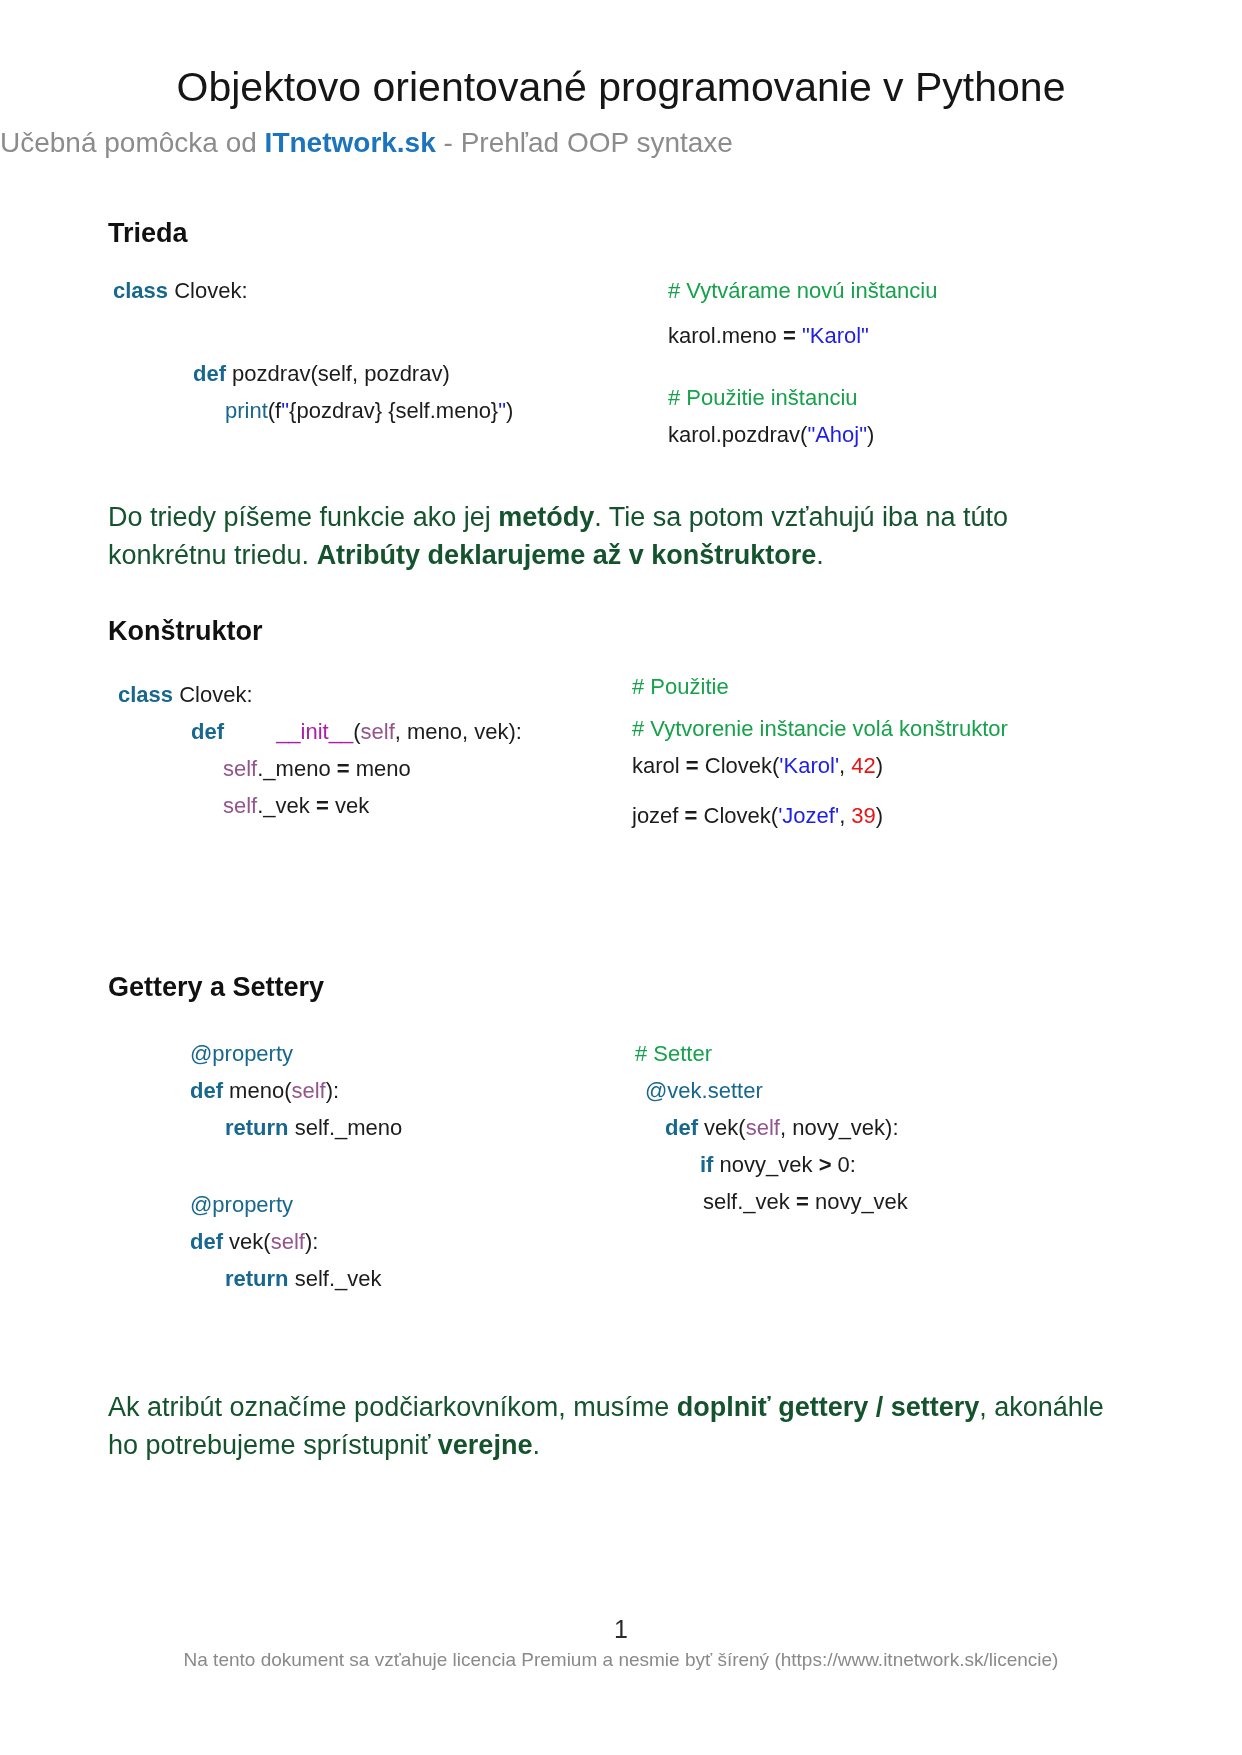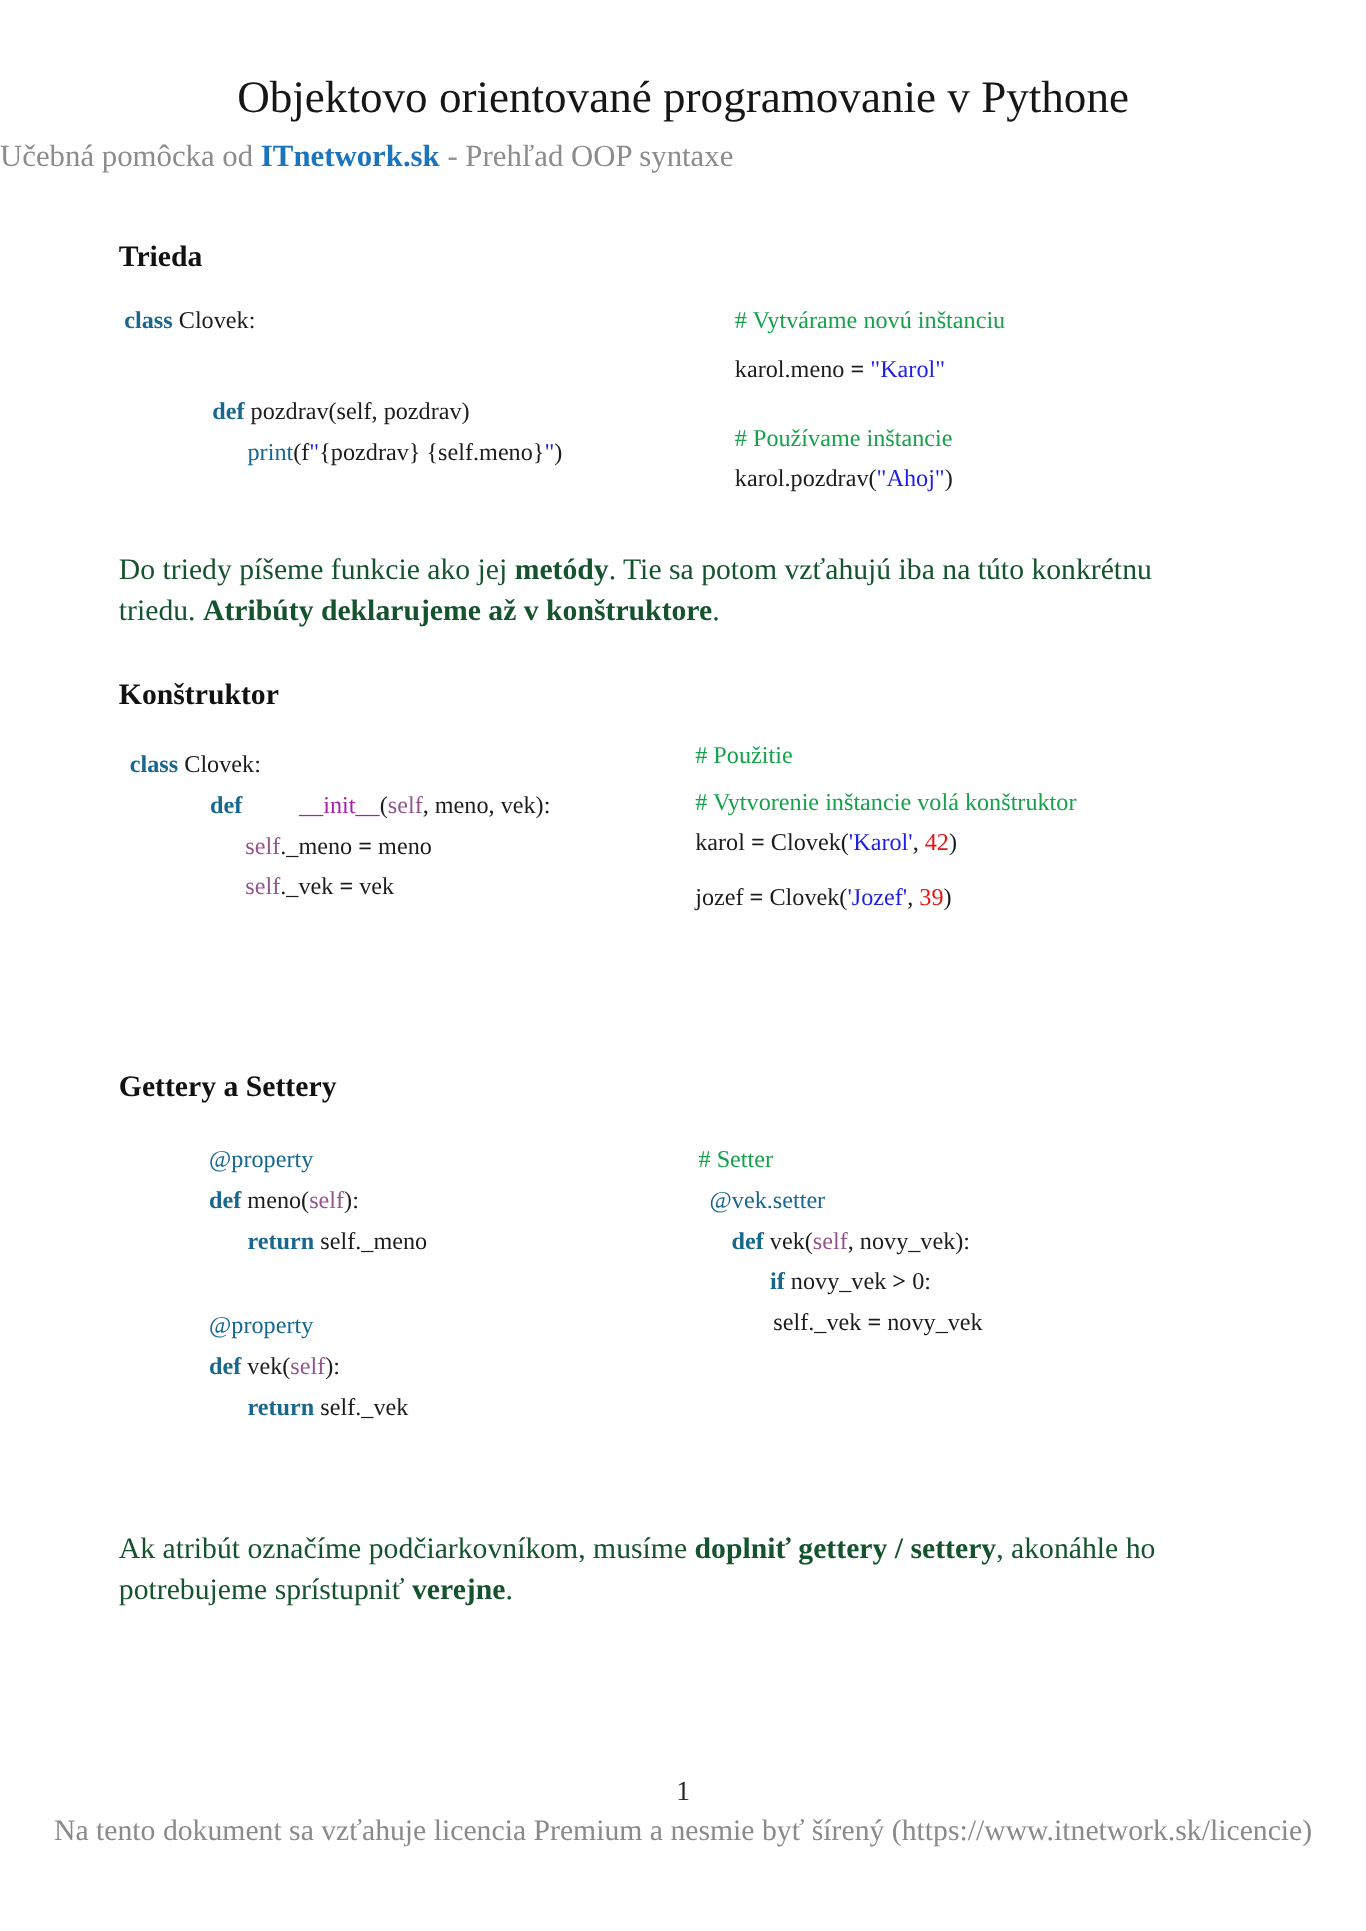--- a/index.html
+++ b/index.html
@@ -1,18 +1,18 @@
 <!DOCTYPE html>
 <html><head>
 <meta charset="utf-8">
 <style>
   html, body { margin:0; padding:0; background:#ffffff; }
   .page {
     position:relative; width:1242px; height:1755px; background:#ffffff;
-    font-family:Liberation Serif, serif; color:#141414; overflow:hidden;
+    font-family:Liberation Sans, sans-serif; color:#141414; overflow:hidden;
   }
   .title {
     position:absolute; top:64px; left:0; width:100%; text-align:center;
     font-size:41px; color:#161616; white-space:nowrap;
   }
   .subtitle {
     position:absolute; top:127px; left:0; width:100%; text-align:left;
     font-size:28px; color:#8c8c8c; white-space:nowrap;
   }
   .subtitle .brand { color:#1b74bc; font-weight:bold; }
@@ -29,42 +29,42 @@
   .tk-num   { color:#e81313; }
   .tk-self  { color:#94558d; }
   .tk-magic { color:#aa1eaa;margin-left:46px; }
   .tk-b     { color:#1c1c1c; font-weight:bold; }
   .footer-num {
     position:absolute; top:1615px; left:0; width:100%; text-align:center;
     font-size:25px; color:#2a2a2a;
   }
   .footer-license {
     position:absolute; top:1649px; left:0; width:100%; text-align:center;
-    font-size:27px; color:#8a8a8a; white-space:nowrap;
+    font-size:19px; color:#8a8a8a; white-space:nowrap;
   }
 </style>
 </head>
 <body>
 
 <div class="page">
 
   <div class="title">Objektovo orientované programovanie v Pythone</div>
 
   <div class="subtitle"><span>Učebná pomôcka od </span><span class="brand">ITnetwork.sk</span><span> - Prehľad OOP syntaxe</span></div>
 
   <div class="h2" style="left:108px; top:218px;">Trieda</div>
   <div class="code" style="left:113px; top:272px;">
       <div class="code-line"><span class="tk-kw">class</span><span class="tk-plain"> Clovek:</span></div>
       <div class="code-line" style="margin-left: 80px; margin-top: 46px;"><span class="tk-kw">def</span><span class="tk-plain"> pozdrav(self, pozdrav)</span></div>
       <div class="code-line" style="margin-left: 112px;"><span class="tk-fn">print</span><span class="tk-plain">(f</span><span class="tk-str">"</span><span class="tk-plain">{pozdrav} {self.meno}</span><span class="tk-str">"</span><span class="tk-plain">)</span></div>
     </div>
   <div class="code" style="left:668px; top:272px;">
       <div class="code-line"><span class="tk-cmt"># Vytvárame novú inštanciu</span></div>
       <div class="code-line" style="margin-top: 8px;"><span class="tk-plain">karol.meno </span><span class="tk-b">=</span><span class="tk-plain"> </span><span class="tk-str">"Karol"</span></div>
-      <div class="code-line" style="margin-top: 25px;"><span class="tk-cmt"># Používame inštancie</span></div>
+      <div class="code-line" style="margin-top: 25px;"><span class="tk-cmt"># Použitie inštanciu</span></div>
       <div class="code-line"><span class="tk-plain">karol.pozdrav(</span><span class="tk-str">"Ahoj"</span><span class="tk-plain">)</span></div>
     </div>
 
   <div class="para" style="left:108px; top:498px; width:1000px;"><span>Do triedy píšeme funkcie ako jej </span><span class="b">metódy</span><span>. Tie sa potom vzťahujú iba na túto konkrétnu triedu. </span><span class="b">Atribúty deklarujeme až v konštruktore</span><span>.</span></div>
 
   <div class="h2" style="left:108px; top:616px;">Konštruktor</div>
   <div class="code" style="left:118px; top:676px;">
       <div class="code-line"><span class="tk-kw">class</span><span class="tk-plain"> Clovek:</span></div>
       <div class="code-line" style="margin-left: 73px;"><span class="tk-kw">def</span><span class="tk-plain"> </span><span class="tk-magic">__init__</span><span class="tk-plain">(</span><span class="tk-self">self</span><span class="tk-plain">, meno, vek):</span></div>
       <div class="code-line" style="margin-left: 105px;"><span class="tk-self">self</span><span class="tk-plain">._meno </span><span class="tk-b">=</span><span class="tk-plain"> meno</span></div>

